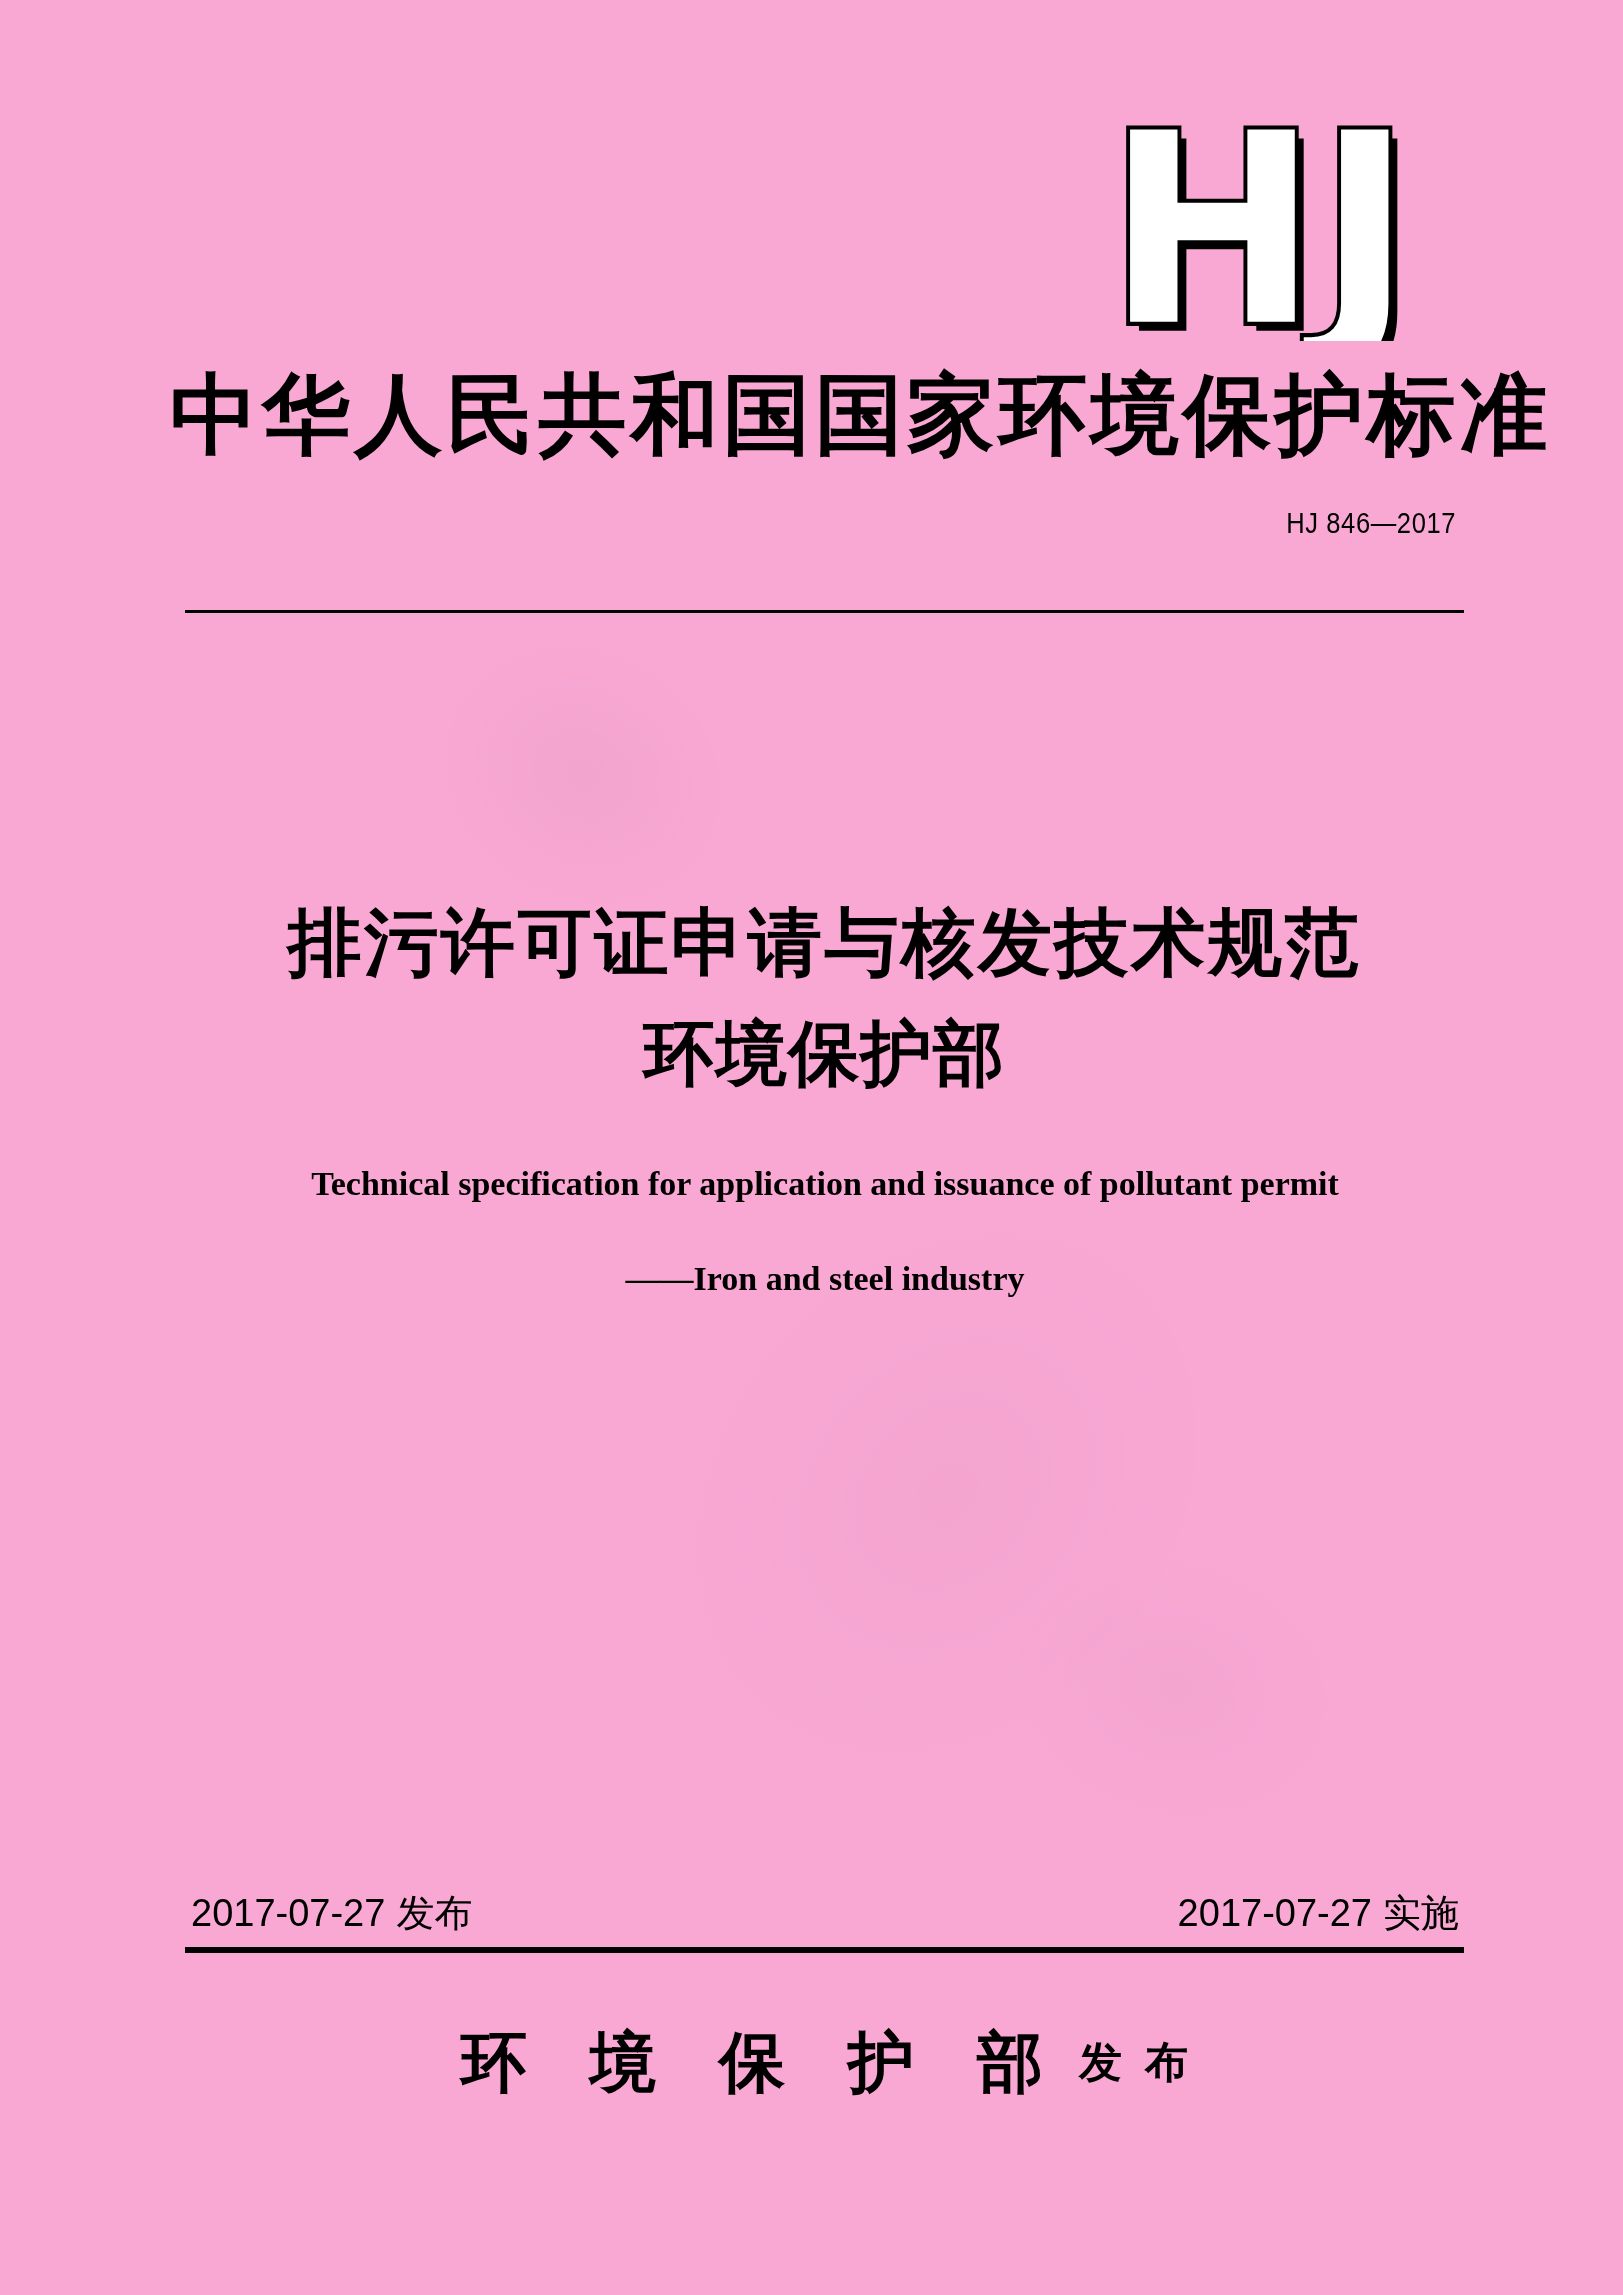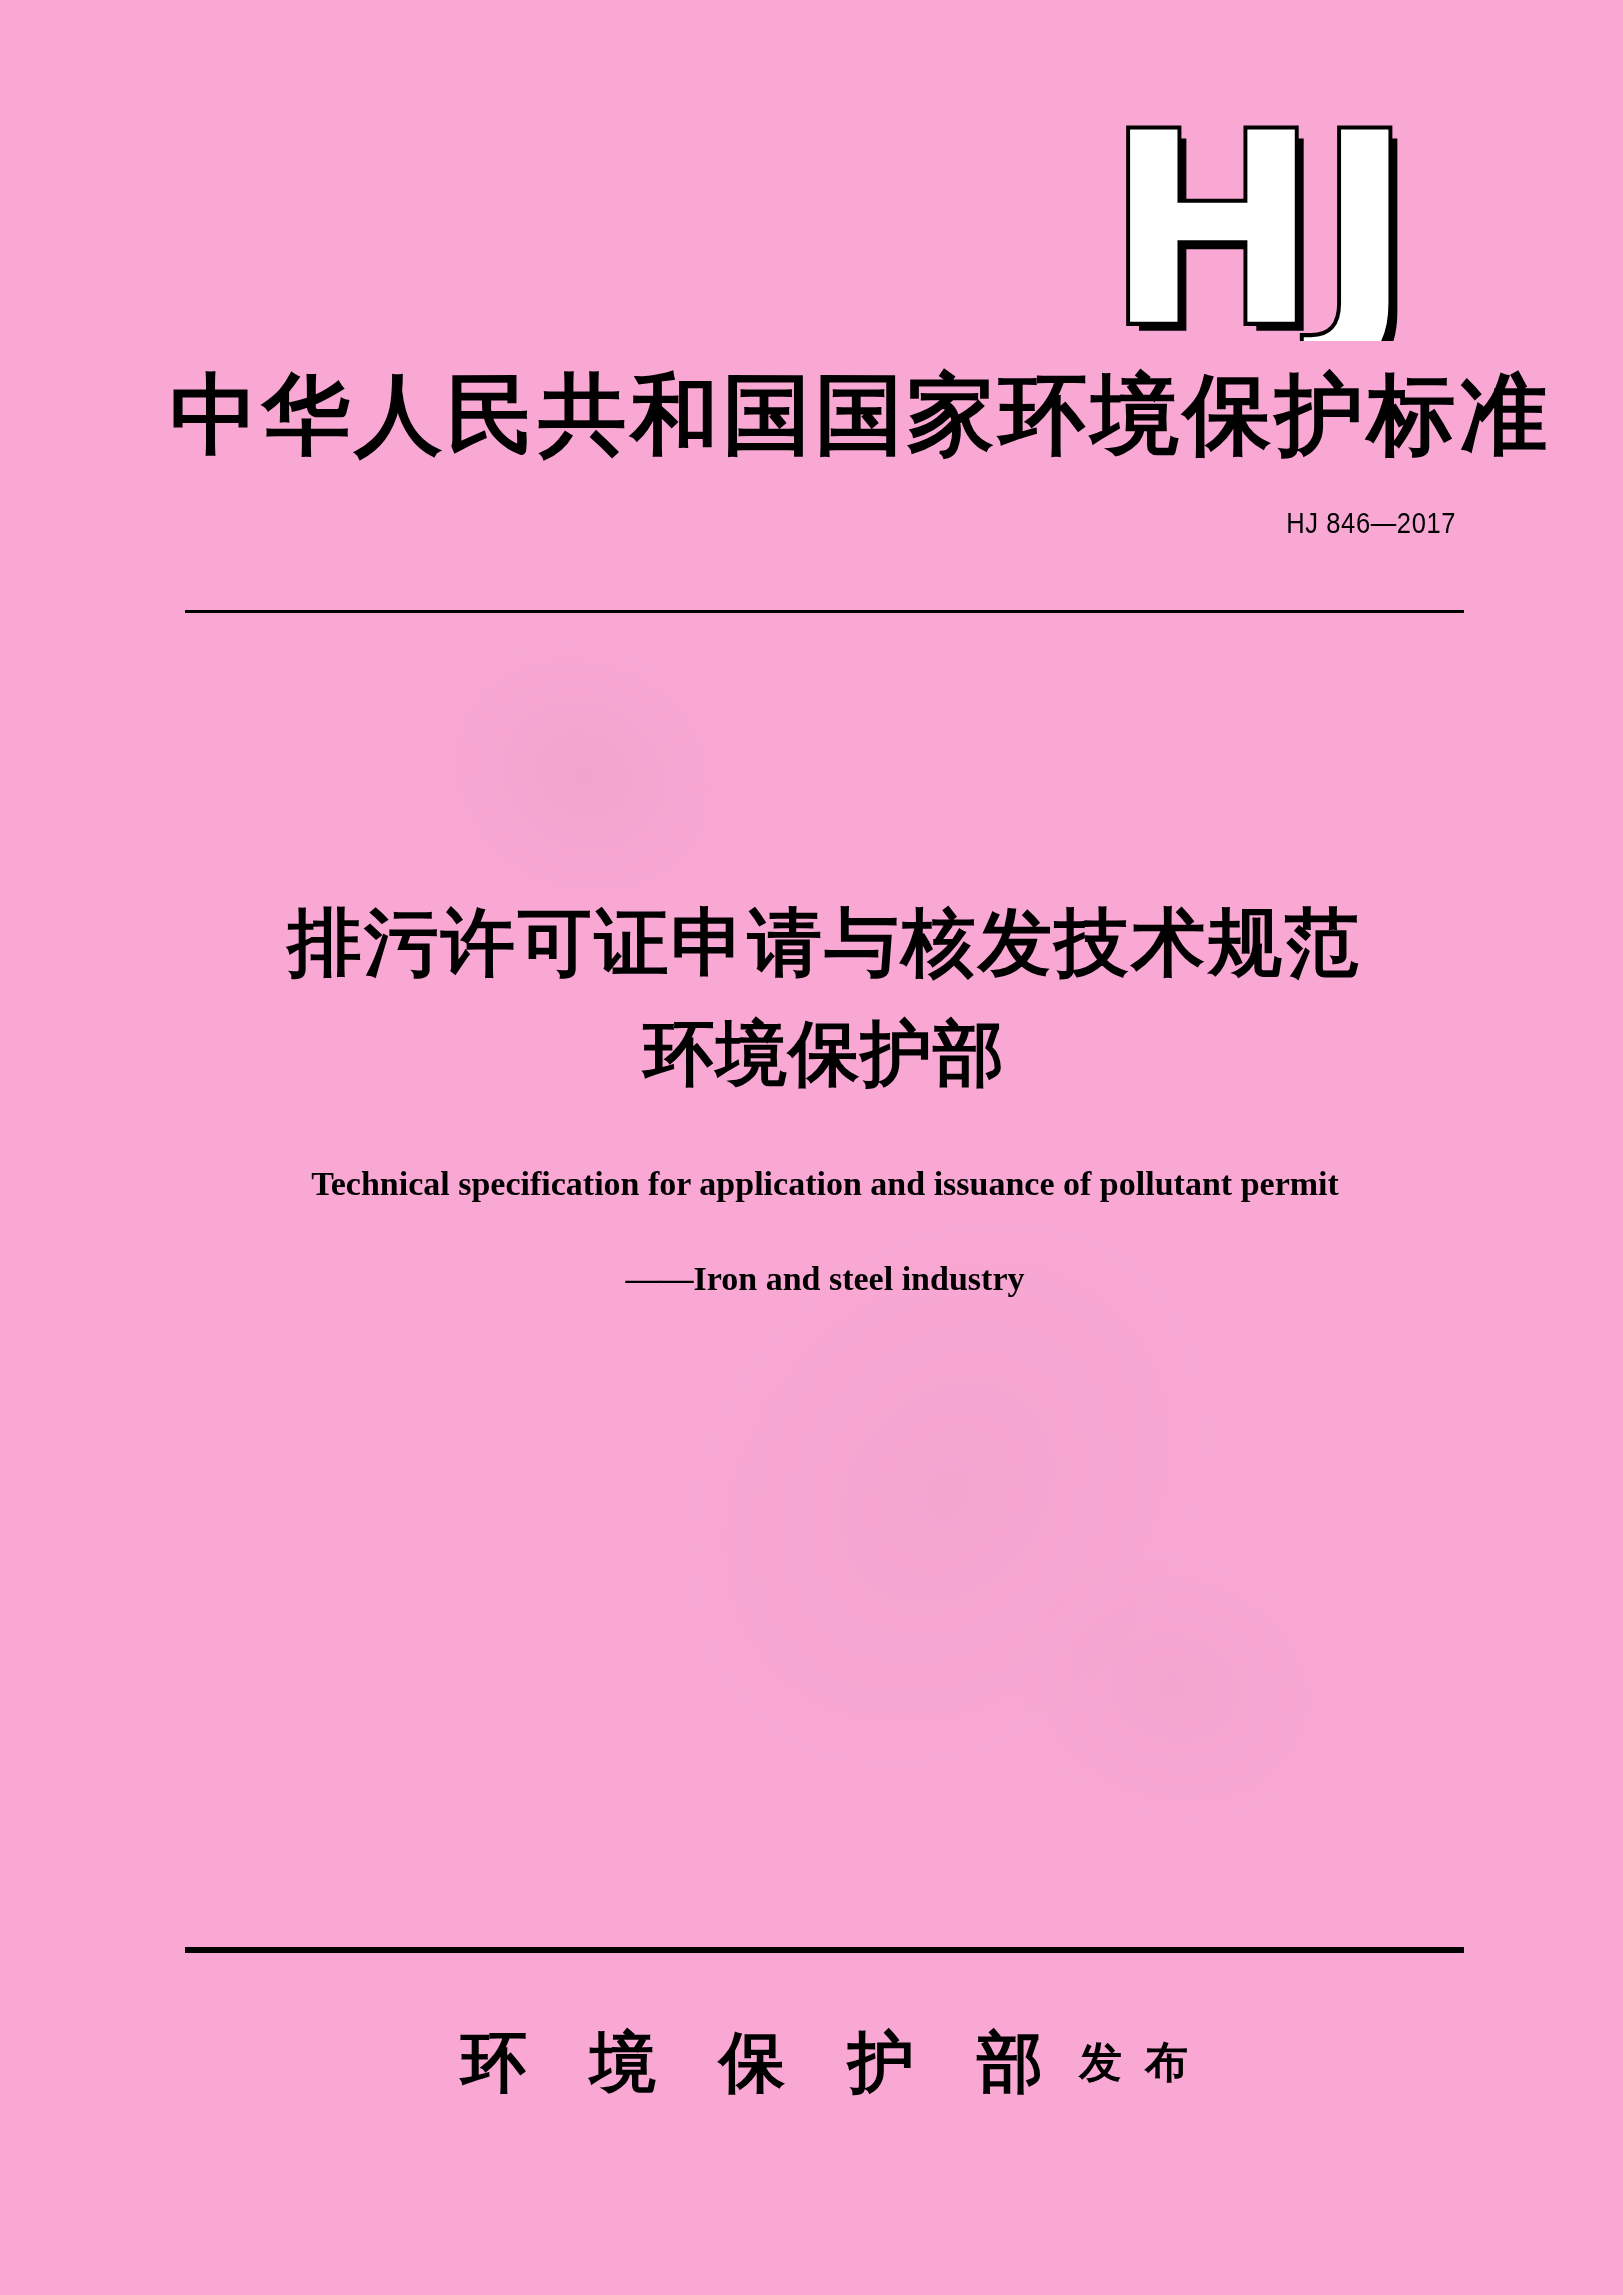--- a/index.html
+++ b/index.html
@@ -200,20 +200,28 @@
   <h2 class="title1">排污许可证申请与核发技术规范</h2>
   <h2 class="title2">环境保护部</h2>
 
   <p class="en1">Technical specification for application and issuance of pollutant permit</p>
   <p class="en2">——Iron and steel industry</p>
 
   <div class="noise noise1"></div>
   <div class="noise noise2"></div>
   <div class="noise noise3"></div>
 
+  <div class="dates">
+    <div class="date-left">
+      <span>2017-07-27</span><span class="date-label">发布</span>
+    </div>
+    <div class="date-right">
+      <span>2017-07-27</span><span class="date-label">实施</span>
+    </div>
+  </div>
 
   <div class="rule rule-thick"></div>
 
   <div class="publisher">
     <span class="pub-name">环境保护部</span>
     <span class="pub-action">发布</span>
   </div>
 
 </div>
 

